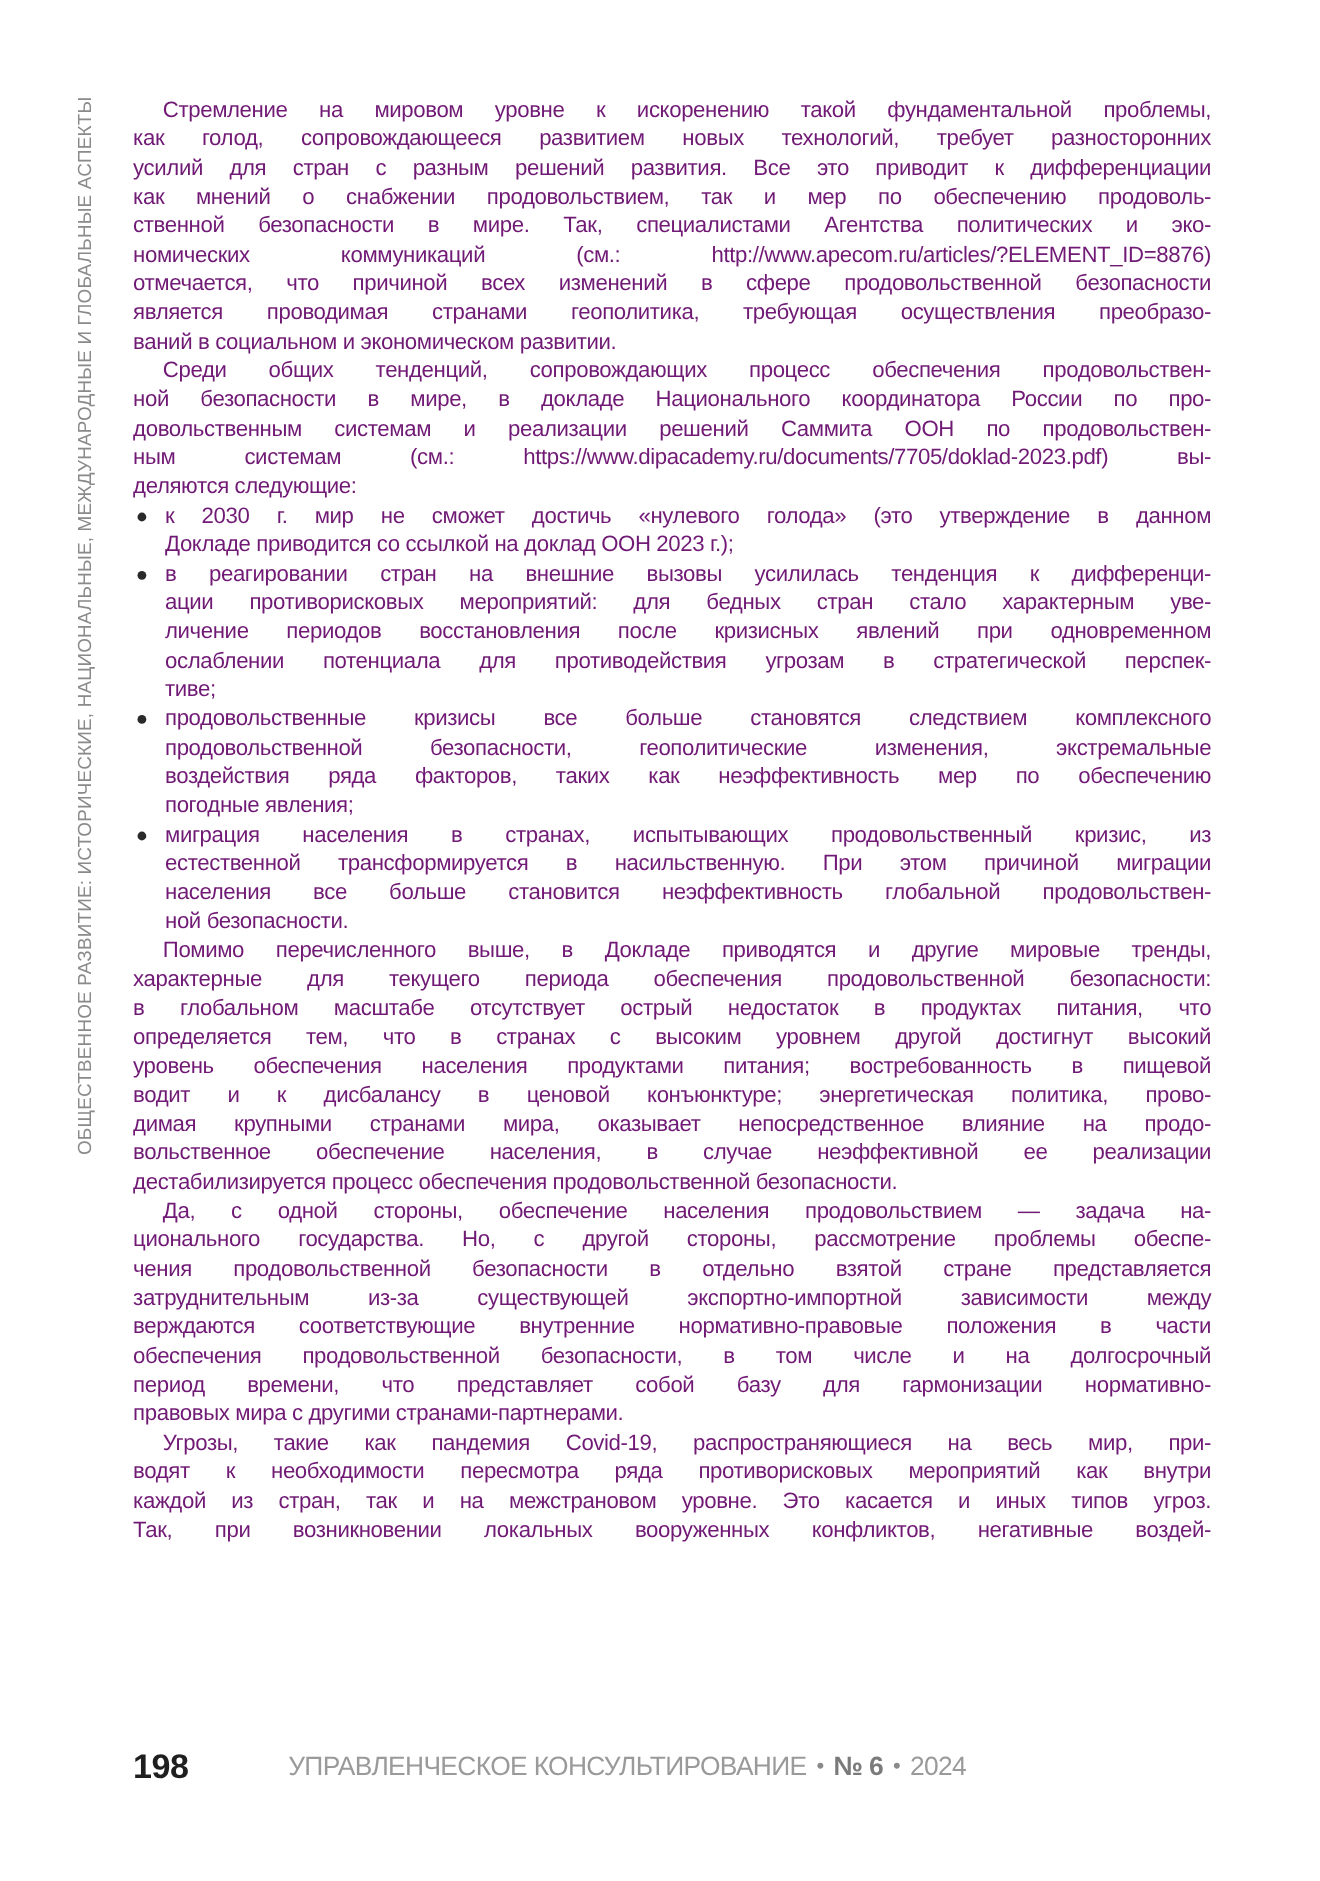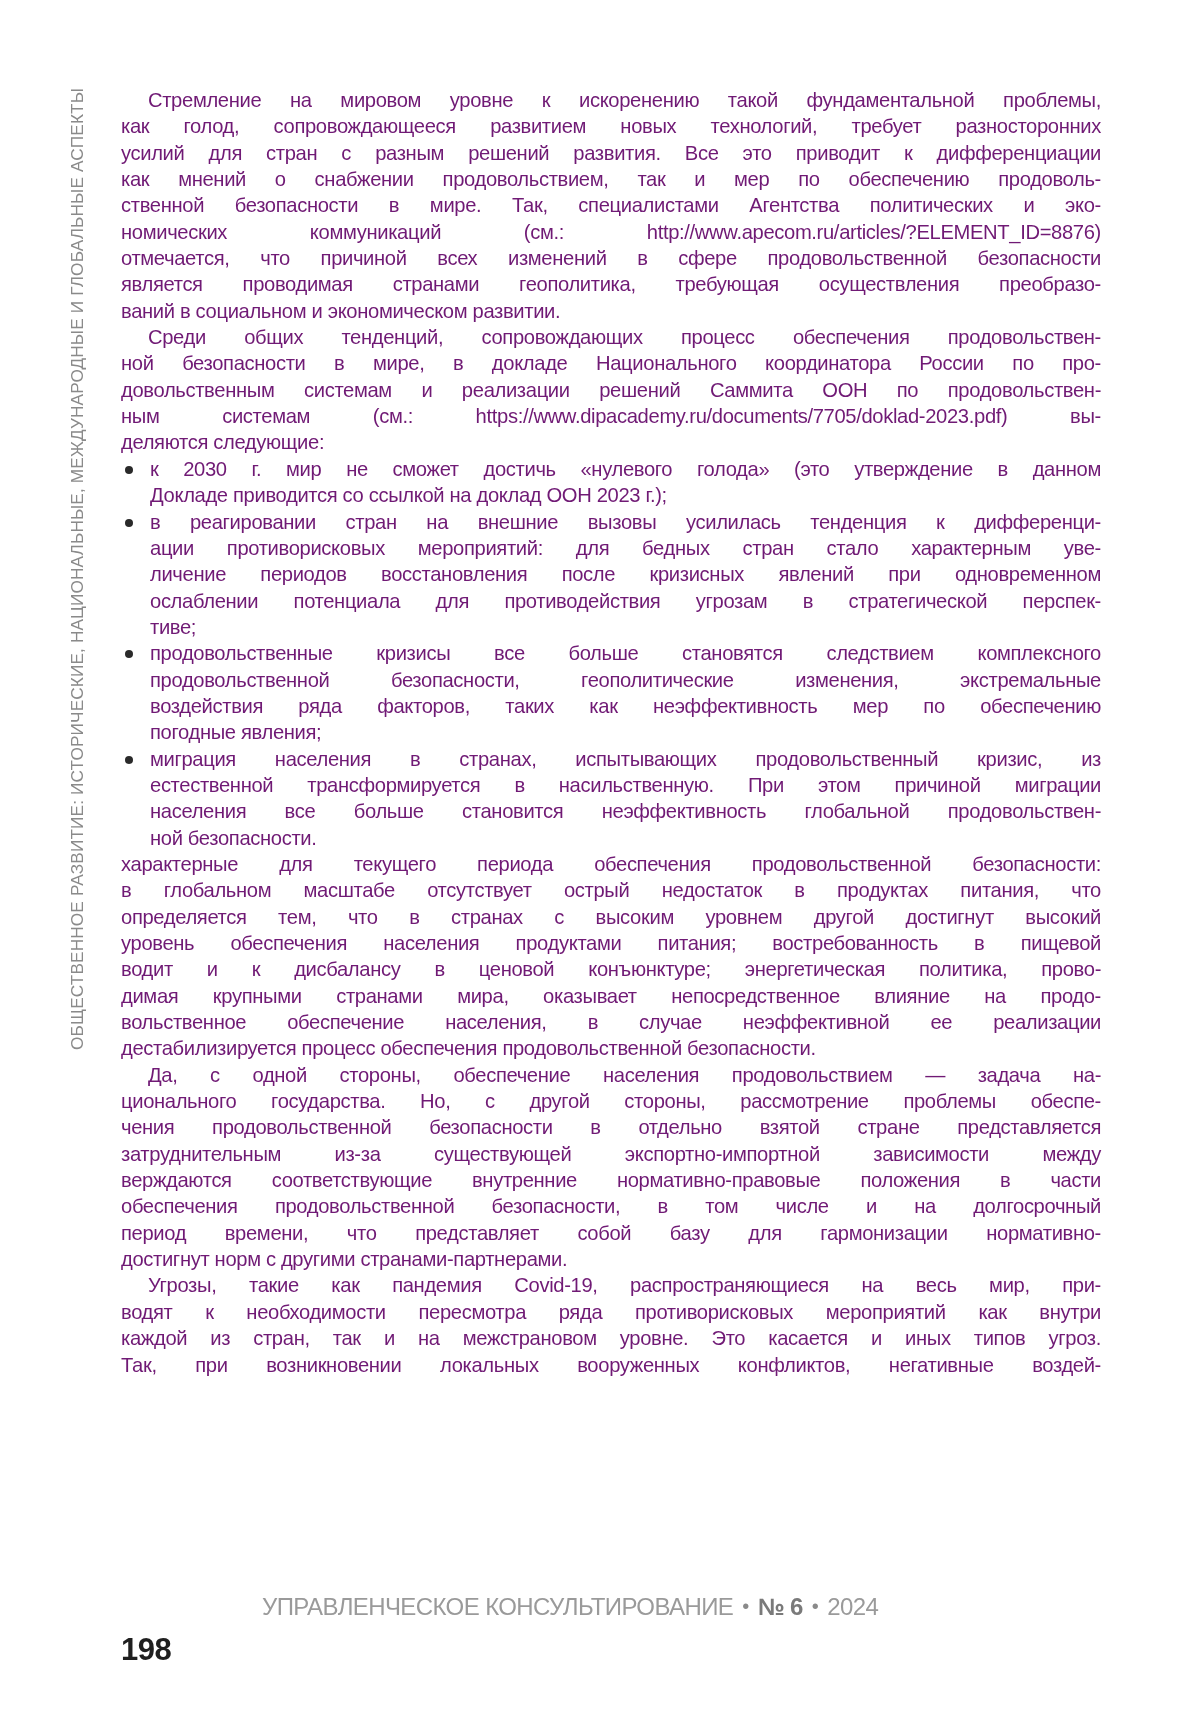--- a/index.html
+++ b/index.html
@@ -29,21 +29,21 @@
   .bullet-dot {
     position: absolute; left: 4px; top: 10px; width: 8px; height: 8px;
     border-radius: 50%; background: #2a2a2a;
   }
   .footer {
     position: absolute; left: 121px; top: 1588px; width: 980px; height: 40px;
     font-family: "Liberation Sans", sans-serif;
   }
   .page-number {
     position: absolute; left: 0; top: 0; font-size: 31px; font-weight: bold;
-    color: #1f1f1f; letter-spacing: -0.5px; margin-top: 44px;
+    color: #1f1f1f; letter-spacing: -0.5px;
   }
   .journal {
     position: absolute; left: 141px; top: 5px; font-size: 24px; color: #9a9a9a;
     letter-spacing: -0.6px; white-space: nowrap;
   }
   .journal .sep { color: #8a8a8a; padding: 0 3px; font-size: 20px; vertical-align: 2px; }
   .journal .issue { color: #7a7a7a; font-weight: bold; }
 </style>
 </head>
 <body>
@@ -94,38 +94,39 @@
       </div>
       <div class="bullet-item">
         <span class="bullet-dot"></span>
         <span class="line">миграция населения в странах, испытывающих продовольственный кризис, из</span>
         <span class="line">естественной трансформируется в насильственную. При этом причиной миграции</span>
         <span class="line">населения все больше становится неэффективность глобальной продовольствен-</span>
         <span class="line last">ной безопасности.</span>
       </div>
     </div>
   <div class="para">
+      <span class="line first">Помимо перечисленного выше, в Докладе приводятся и другие мировые тренды,</span>
       <span class="line">характерные для текущего периода обеспечения продовольственной безопасности:</span>
       <span class="line">в глобальном масштабе отсутствует острый недостаток в продуктах питания, что</span>
       <span class="line">определяется тем, что в странах с высоким уровнем другой достигнут высокий</span>
       <span class="line">уровень обеспечения населения продуктами питания; востребованность в пищевой</span>
       <span class="line">водит и к дисбалансу в ценовой конъюнктуре; энергетическая политика, прово-</span>
       <span class="line">димая крупными странами мира, оказывает непосредственное влияние на продо-</span>
       <span class="line">вольственное обеспечение населения, в случае неэффективной ее реализации</span>
       <span class="line last">дестабилизируется процесс обеспечения продовольственной безопасности.</span>
     </div>
   <div class="para">
       <span class="line first">Да, с одной стороны, обеспечение населения продовольствием — задача на-</span>
       <span class="line">ционального государства. Но, с другой стороны, рассмотрение проблемы обеспе-</span>
       <span class="line">чения продовольственной безопасности в отдельно взятой стране представляется</span>
       <span class="line">затруднительным из-за существующей экспортно-импортной зависимости между</span>
       <span class="line">верждаются соответствующие внутренние нормативно-правовые положения в части</span>
       <span class="line">обеспечения продовольственной безопасности, в том числе и на долгосрочный</span>
       <span class="line">период времени, что представляет собой базу для гармонизации нормативно-</span>
-      <span class="line last">достигнут норм с другими странами-партнерами.</span>
+      <span class="line last">правовых мира с другими странами-партнерами.</span>
     </div>
   <div class="para">
       <span class="line first">Угрозы, такие как пандемия Covid-19, распространяющиеся на весь мир, при-</span>
       <span class="line">водят к необходимости пересмотра ряда противорисковых мероприятий как внутри</span>
       <span class="line">каждой из стран, так и на межстрановом уровне. Это касается и иных типов угроз.</span>
       <span class="line">Так, при возникновении локальных вооруженных конфликтов, негативные воздей-</span>
     </div>
 </div>
 
 <div class="footer">

